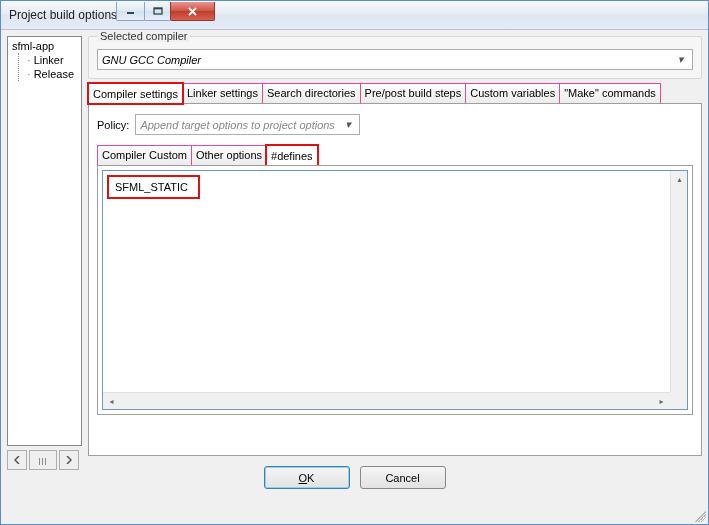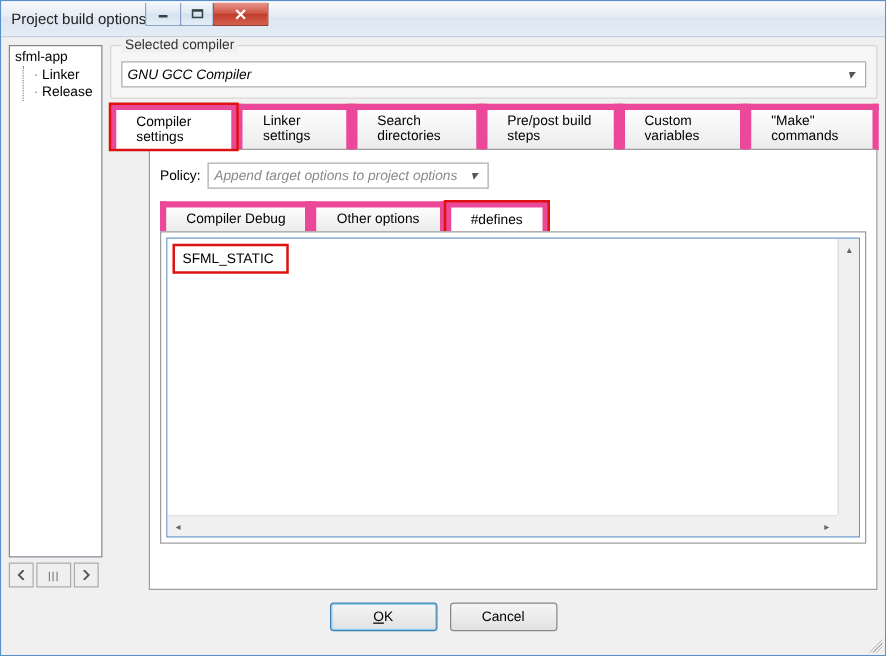--- a/index.html
+++ b/index.html
@@ -88,41 +88,40 @@
     background: #fff;
     display:flex; align-items:center; justify-content:space-between;
     padding: 0 4px 0 4px;
     font-size: 11px; color:#000;font-style:italic;
   }
   .combo .arrow { width:15px; display:flex; align-items:center; justify-content:center; color:#555; }
   
   .tabs { display:flex; }
   .tab {
     background: linear-gradient(#fdfdfd,#ececec);
-    border: 5px solid #ec4899;
+    border: 1px solid #ec4899;
     border-bottom: 1px solid #9e9e9e;
-    padding: 3px 16px;
+    padding: 3px 4px;
     margin-right: -1px;
     font-size: 11px;
     color: #000;
     cursor: pointer;
   }
   .tab.active {
     background: #fff;
     border-bottom: 1px solid #fff;
     position: relative; top: 0;
     padding-top: 4px;
   }
   .tab.hi { outline: 2px solid #d11; outline-offset: -1px; }
   .tabbody {
     border: 1px solid #9e9e9e;
     background: #fff;
     margin-top: -1px;
     padding: 8px;
-    margin-left: 31px;
   }
   .policy { display:flex; align-items:center; gap:6px; margin: 2px 0 10px 0; }
   .policy .combo { width: 225px; color:#888; }
   .subtabs { display:flex; margin-top: 4px; }
   .subtabbody {
     border: 1px solid #9e9e9e;
     background: #fff;
     margin-top: -1px;
     height: 250px;
     position: relative;
@@ -151,21 +150,21 @@
   }
   .sbtn { width:17px; height:17px; display:flex;align-items:center;justify-content:center; color:#666; font-size:8px; }
   .corner { position:absolute; right:0; bottom:0; width:17px; height:17px; background:#f0f0f0; }
   .hi-red { outline:2px solid #d11; outline-offset:-1px; }
   .sfml-hi {
     position:absolute; top:4px; left:4px;
     border:2px solid #d11; padding:4px 10px 4px 6px;
     font-size:11px; color:#000; background:transparent;
   }
   
-  .dlgbtns { display:flex; justify-content:center; gap:10px; margin-top:16px; }
+  .dlgbtns { display:flex; justify-content:center; gap:10px; }
   .btn {
     min-width: 86px; height: 23px;
     border: 1px solid #888; border-radius: 3px;
     background: linear-gradient(#f5f5f5,#e2e2e2);
     font-size: 11px;
     display:flex; align-items:center; justify-content:center;
     cursor:pointer;
     text-decoration: none;
   }
   .btn.default {
@@ -260,21 +259,21 @@
         <div class="tabbody" style="height:353px;">
           <div class="policy">
             <span>Policy:</span>
             <div class="combo">
               <span>Append target options to project options</span>
               <span class="arrow">▾</span>
             </div>
           </div>
 
           <div class="subtabs">
-            <div class="tab">Compiler Debug</div>
+            <div class="tab">Compiler Custom</div>
             <div class="tab">Other options</div>
             <div class="tab active hi-red">#defines</div>
           </div>
           <div class="subtabbody">
             <div class="definesbox">
               <textarea class="ta" style=""></textarea>
               <div class="sfml-hi">SFML_STATIC</div>
               <div class="vscroll">
                 <div class="sbtn">▴</div>
               </div>

